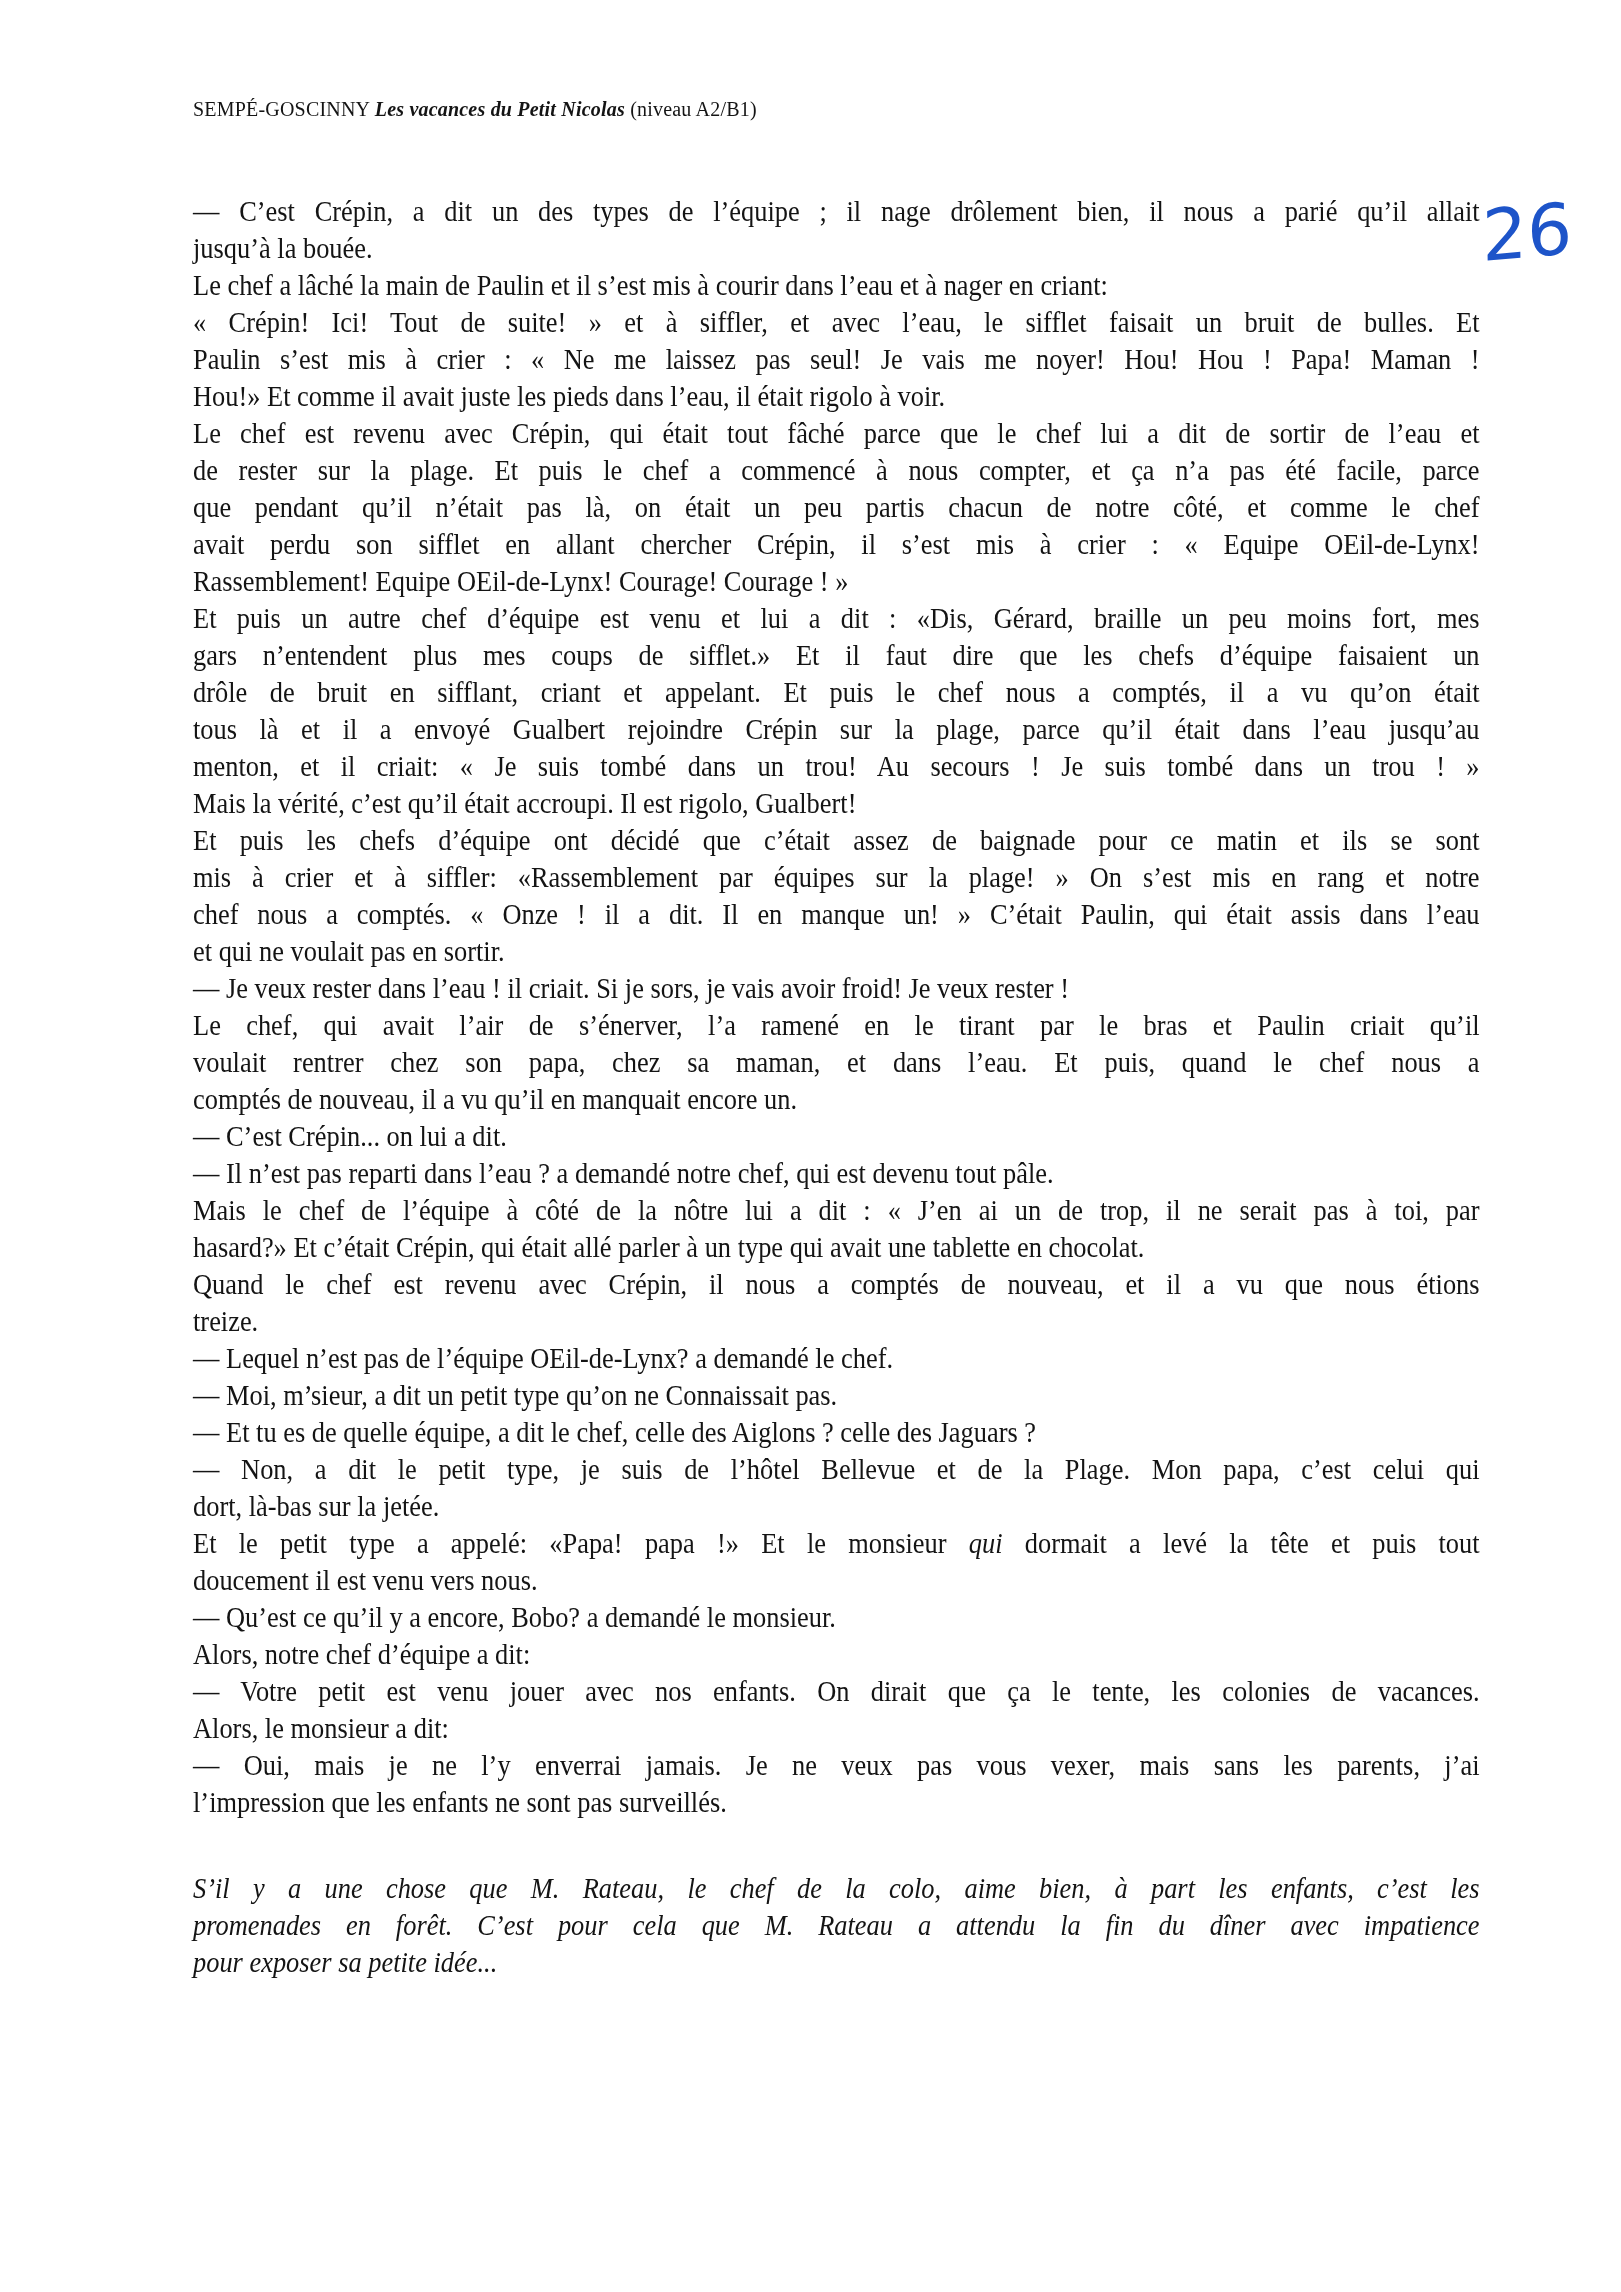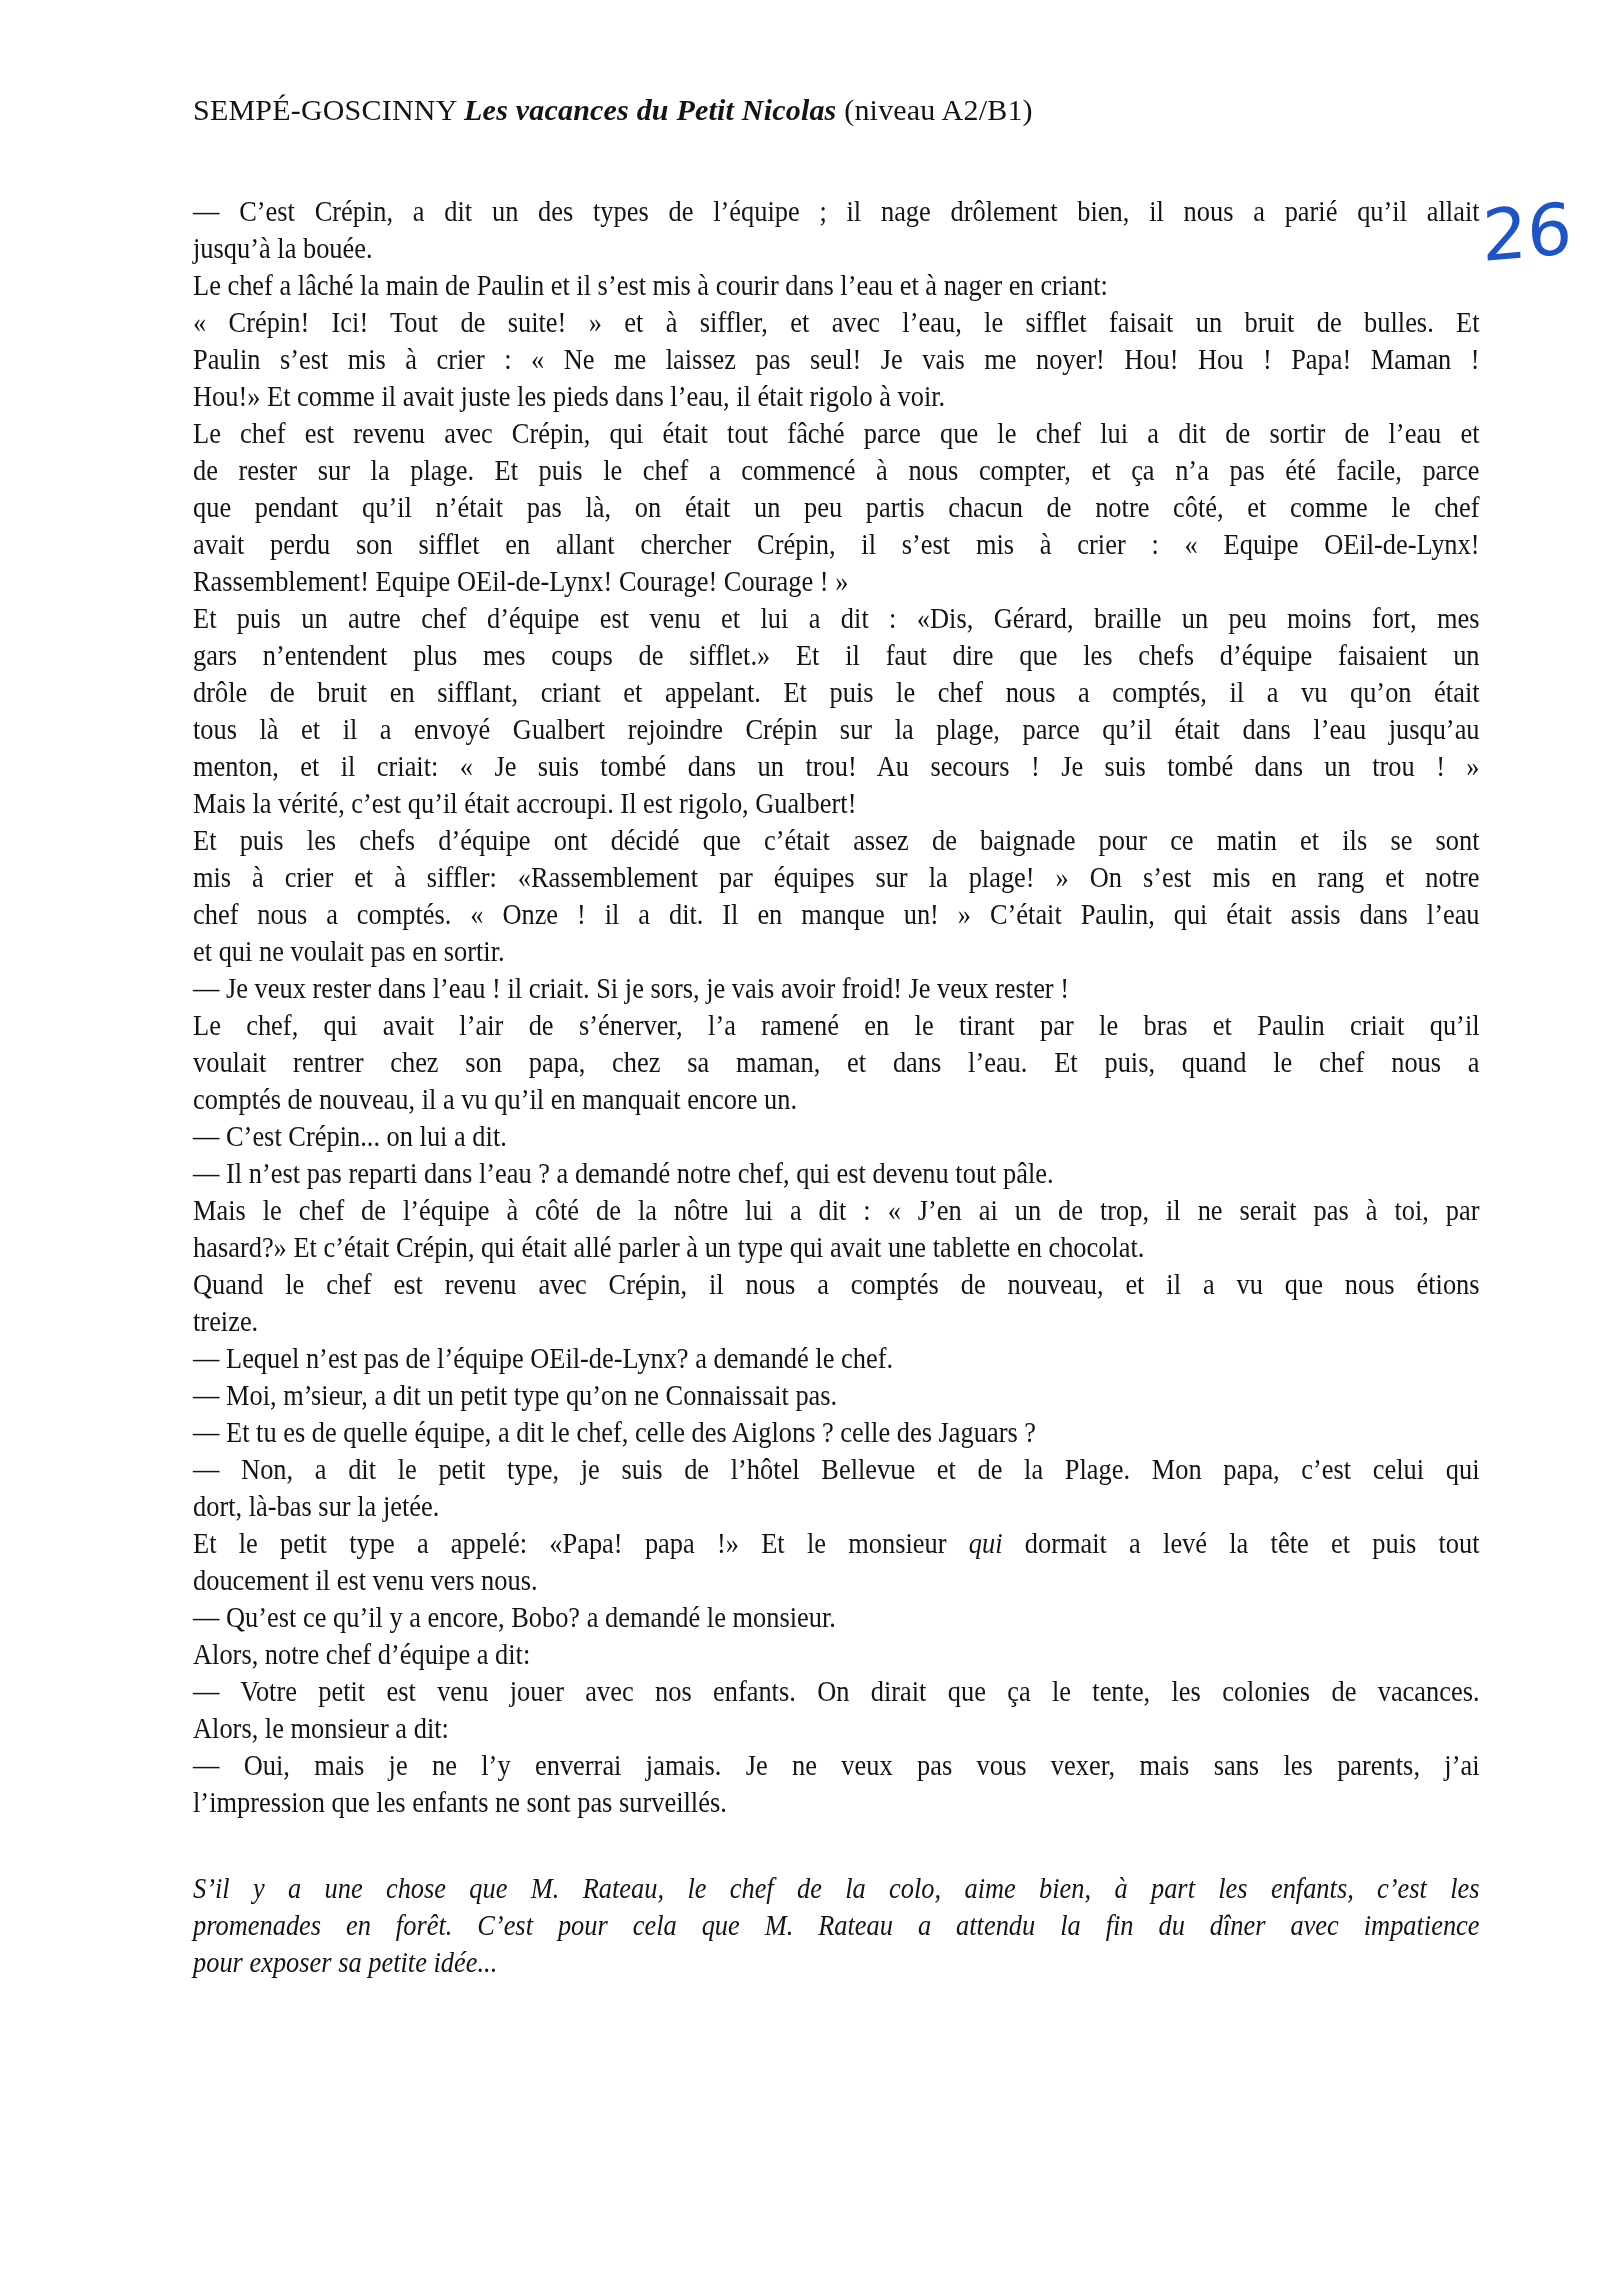--- a/index.html
+++ b/index.html
@@ -9,21 +9,21 @@
     height: 2293px;
     background: #ffffff;
     overflow: hidden;
     font-family: "Liberation Serif", serif;
     color: #141414;
   }
   .header {
     position: absolute;
     left: 193px;
     top: 92px;
-    font-size: 30px;
+    font-size: 20px;
     line-height: 35px;
     white-space: nowrap;
     letter-spacing: 0.2px;
   }
   .header .bi { font-weight: bold; font-style: italic; }
   .pagenum {
     position: absolute;
     left: 1482px;
     top: 194px;
     font-family: "DejaVu Sans", sans-serif;

